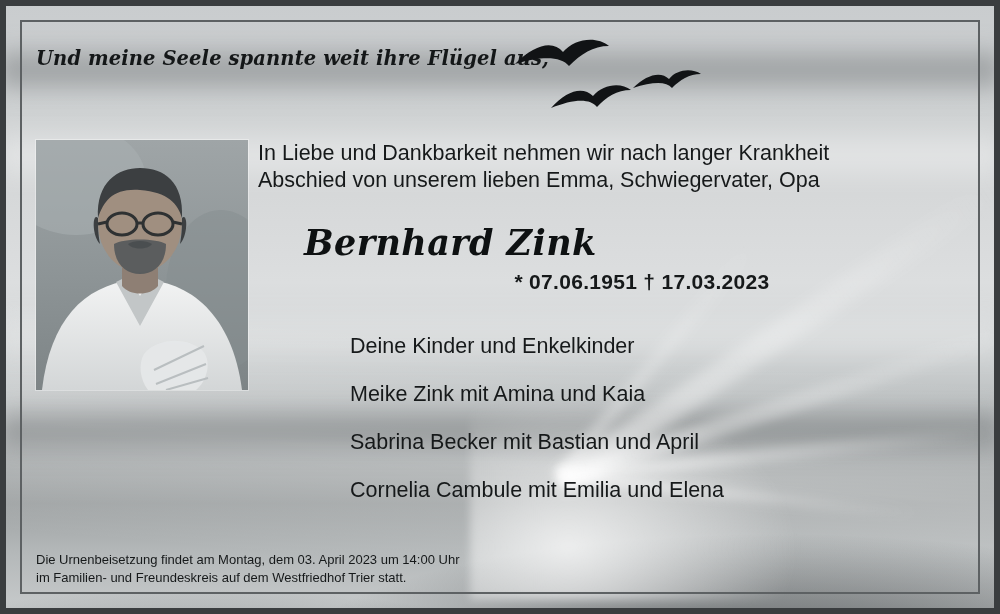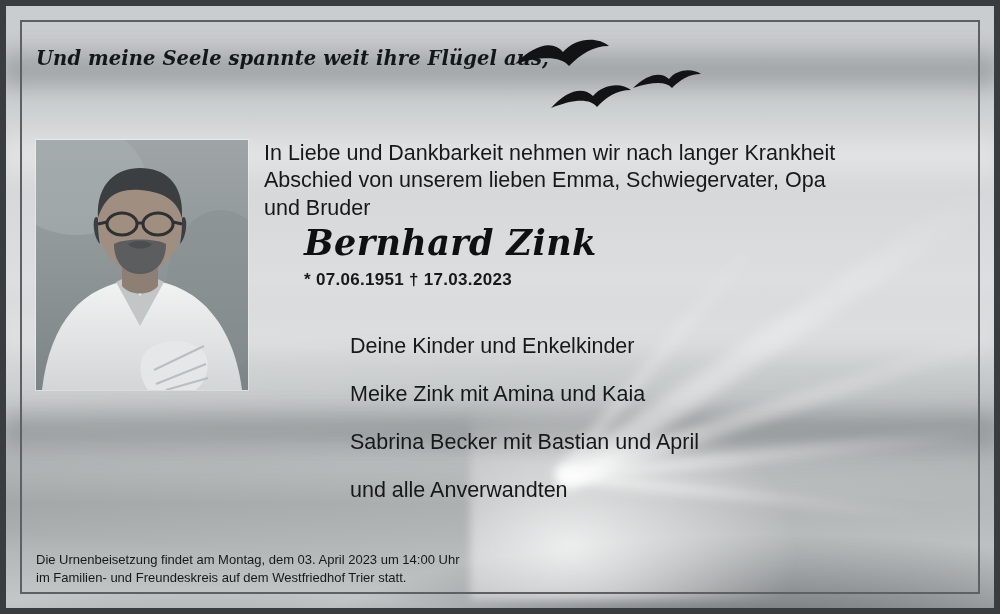--- a/index.html
+++ b/index.html
@@ -117,21 +117,21 @@
     width: 212px;
     height: 250px;
     background: #9aa0a2;
     overflow: hidden;
     box-shadow: 0 0 0 1px rgba(255,255,255,0.35);
   }
   .photo svg { display: block; }
 
   .intro {
     position: absolute;
-    left: 264px;
+    left: 258px;
     top: 140px;
     width: 690px;
     font-size: 21.5px;
     line-height: 1.27;
     color: #16191a;
   }
   .name {
     position: absolute;
     left: 264px;
     top: 222px;
@@ -141,25 +141,25 @@
     font-style: italic;
     font-weight: bold;
     font-size: 35px;
     color: #0e1112;
     letter-spacing: .4px;
     padding-left: 40px;
     box-sizing: border-box;
   }
   .dates {
     position: absolute;
-    left: 264px;
+    left: 277px;
     top: 270px;
     width: 690px;
-    text-align: left;
-    font-size: 17px;
+    text-align: center;
+    font-size: 21px;
     font-weight: bold;
     color: #16191a;
     letter-spacing: .3px;
     padding-left: 40px;
     box-sizing: border-box;
   }
   .family {
     position: absolute;
     left: 350px;
     top: 312px;
@@ -253,31 +253,30 @@
         <path d="M92 104 C98 100, 110 100, 116 104 C112 110, 96 110, 92 104 Z" fill="#4a4e50"></path>
 
         <path d="M108 214 C120 198, 150 196, 166 210 C176 220, 172 240, 160 250 L112 250 C104 240, 102 224, 108 214 Z" fill="#e6e8e9" opacity=".9"></path>
         <path d="M118 230 L168 206 M120 244 L170 224 M130 250 L172 238" stroke="#b9bec0" stroke-width="2" fill="none"></path>
       </svg>
     </div>
 
     <div class="intro">
       <div>In Liebe und Dankbarkeit nehmen wir nach langer Krankheit</div>
       <div>Abschied von unserem lieben Emma, Schwiegervater, Opa</div>
-      <div>und Bruder</div>
     </div>
 
     <div class="name">Bernhard Zink</div>
     <div class="dates">* 07.06.1951   † 17.03.2023</div>
 
     <div class="family">
       <span class="indent1">Deine Kinder und Enkelkinder</span>
       <span class="indent1">Meike Zink mit Amina und Kaia</span>
       <span class="indent1">Sabrina Becker mit Bastian und April</span>
-      <span class="indent1">und alle Anverwandten</span>
+      <span class="indent1">Cornelia Cambule mit Emilia und Elena</span>
     </div>
 
     <div class="footer">
       <div>Die Urnenbeisetzung findet am Montag, dem 03. April 2023 um 14:00 Uhr</div>
       <div>im Familien- und Freundeskreis auf dem Westfriedhof Trier statt.</div>
     </div>
   </div>
 
   <div class="frame-outer"></div>
   <div class="frame-inner"></div>

